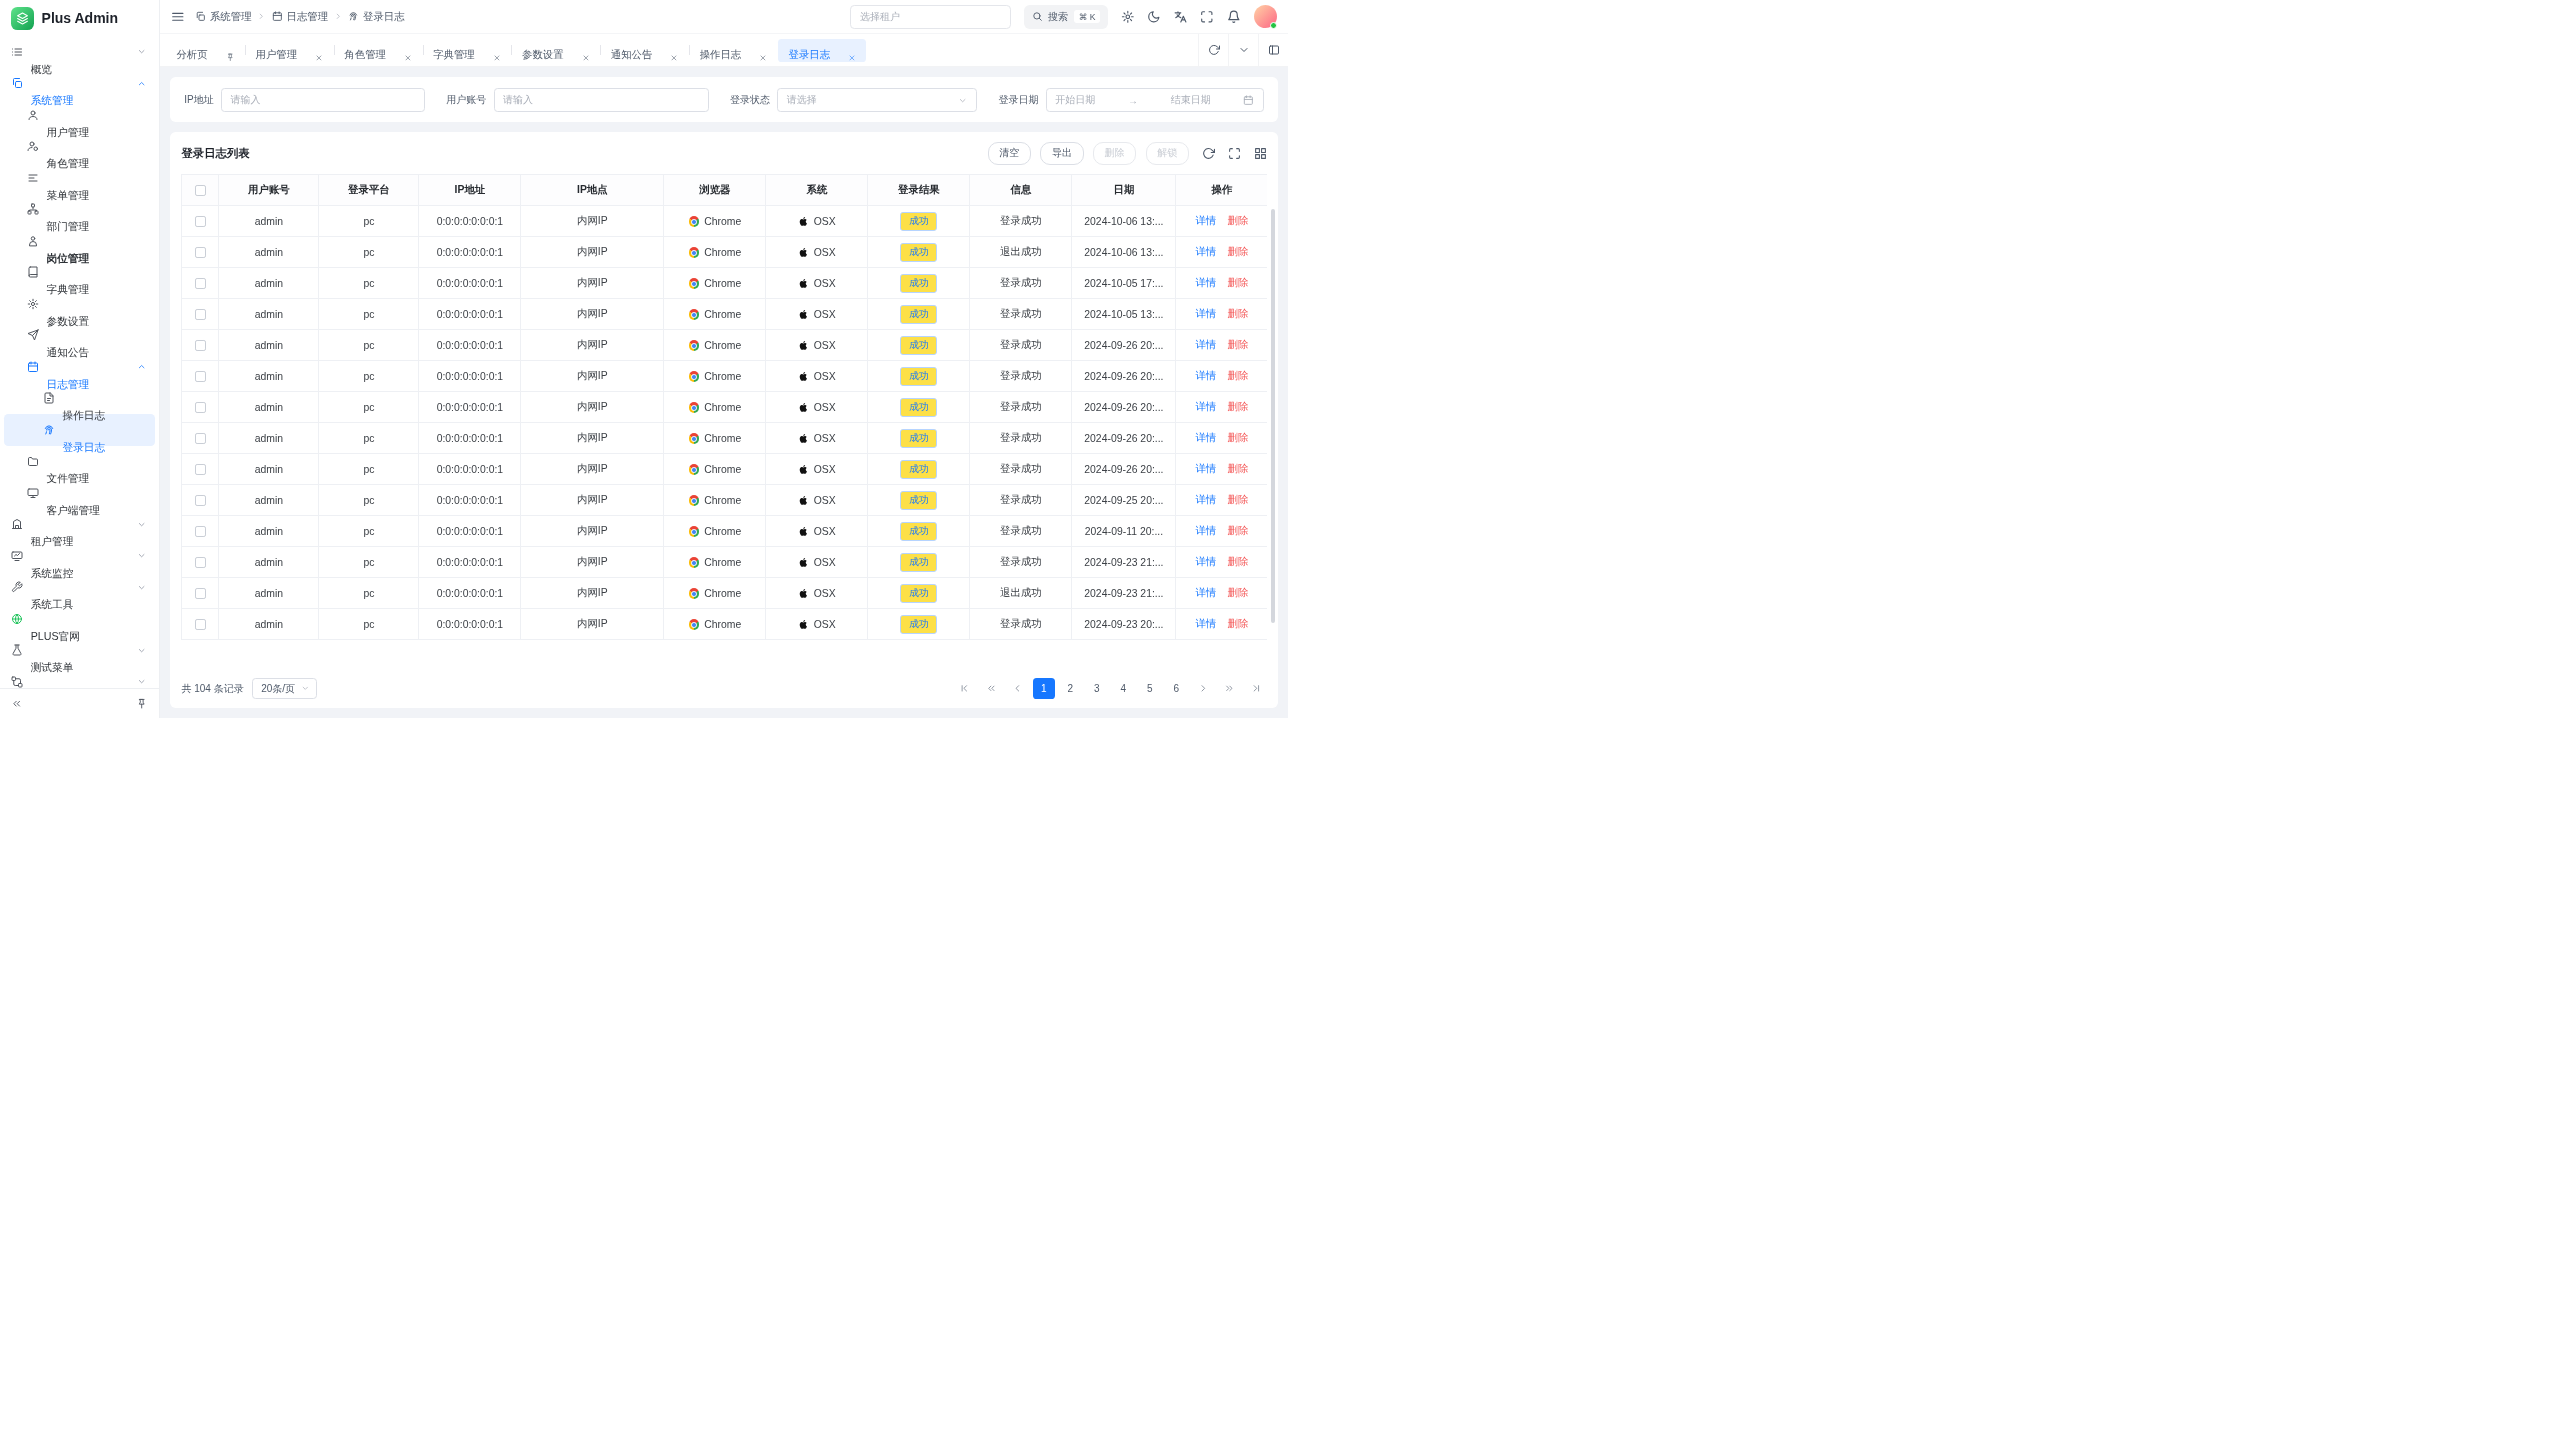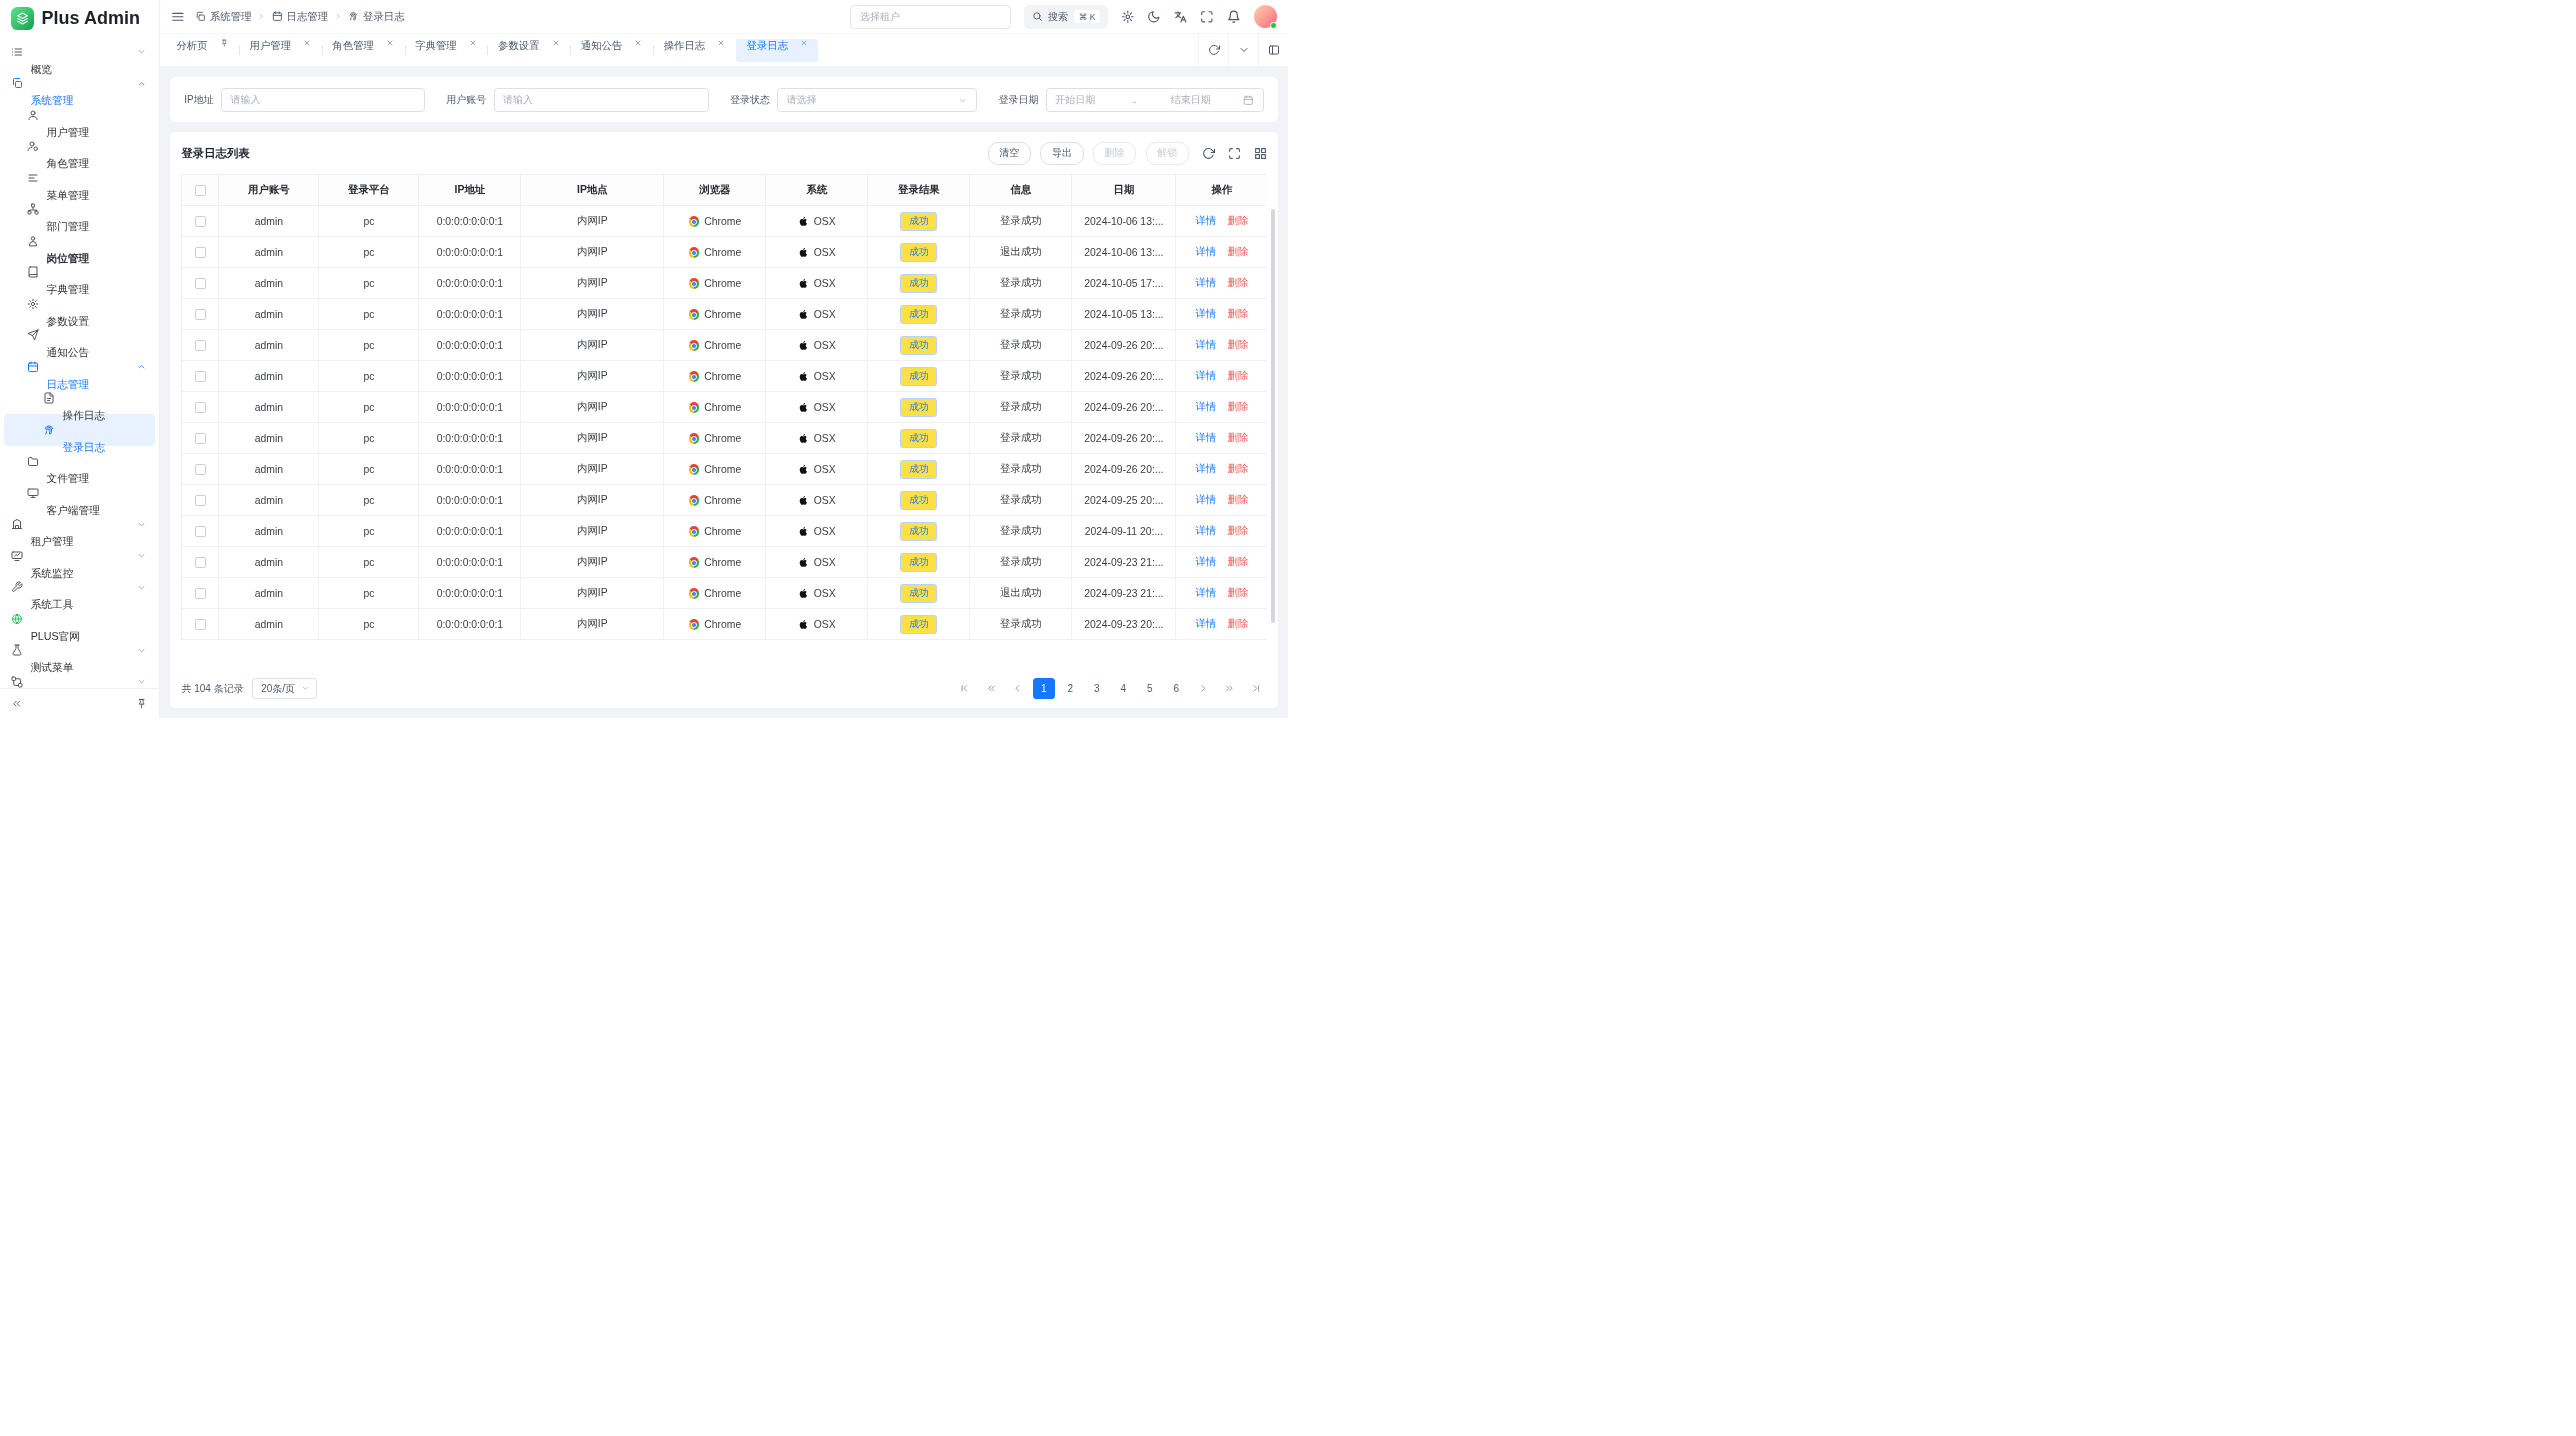--- a/index.html
+++ b/index.html
@@ -6,21 +6,21 @@
   html,body { width:1288px; height:718px; overflow:hidden; }
   body { font-family:"Liberation Sans","DejaVu Sans",sans-serif; font-size:10px; color:#303133; background:#fff; }
   .icon { display:inline-flex; align-items:center; justify-content:center; flex:none; }
   .icon svg { width:1em; height:1em; display:block; }
   .app { display:flex; width:100%; height:100%; }
 
   
   .sidebar { width:160px; flex:none; background:#fff; border-right:0.7px solid #edeff2; position:relative; overflow:hidden; }
   .logo-row { height:36px; display:flex; align-items:center; gap:7.2px; padding:0 11.4px; cursor:pointer; }
   .logo-badge { width:23px; height:23px; border-radius:6.4px; background:linear-gradient(135deg,#5ee38a,#12a150); color:#fff; font-size:13px; display:flex; align-items:center; justify-content:center; }
-  .logo-title { font-size:18px; font-weight:700; color:#1d2129; }
+  .logo-title { font-size:14px; font-weight:700; color:#1d2129; }
   .menu { height:calc(100% - 66px); overflow:hidden; }
   .menu-item { height:31.5px; display:flex; align-items:center; gap:7.2px; padding-right:8.6px; margin:0 4.3px; border-radius:4.3px; color:#2f3338; font-size:10.7px; cursor:pointer; }
   .menu-item .icon { font-size:12px; color:#50555d; }
   .menu-item .chev { margin-left:auto; font-size:9.3px; color:#8a919f; }
   .menu-item.trail, .menu-item.trail .icon, .menu-item.trail .chev { color:#1677ff; }
   .menu-item.selected { background:#e8f1ff; color:#1677ff; }
   .menu-item.selected .icon { color:#1677ff; }
   .menu-label { white-space:nowrap; overflow:hidden; text-overflow:ellipsis;margin-top:36px; }
   .green-icon { color:#22c55e !important; }
   .sidebar-footer { position:absolute; left:0; right:0; bottom:0; height:30px; background:#fff; border-top:0.7px solid #edeff2; display:flex; align-items:center; justify-content:space-between; padding:0 11.4px; color:#555b65; font-size:11.4px; z-index:3; }
@@ -39,21 +39,21 @@
   .ph { color:#a9aeb8; }
   .search-pill { height:24px; background:#f2f3f5; border-radius:5.7px; display:flex; align-items:center; gap:5.7px; padding:0 7.2px; color:#4e5969; cursor:pointer; }
   .search-pill .icon { font-size:10.7px; }
   .kbd { background:#fff; border-radius:2.9px; padding:1.4px 5px; font-size:8.6px; color:#4e5969; }
   .avatar { width:23px; height:23px; border-radius:50%; background:linear-gradient(135deg,#ffd3a5,#fd6585); position:relative; cursor:pointer; flex:none; }
   .avatar .dot { position:absolute; right:-0.7px; bottom:-0.7px; width:7.2px; height:7.2px; border-radius:50%; background:#23c343; border:1.4px solid #fff; }
 
   
   .tabbar { height:33px; background:#fff; border-bottom:0.7px solid #f2f3f5; display:flex; align-items:center; padding-left:5.7px; flex:none; }
   .tabs { display:flex; align-items:center; height:100%; }
-  .tab { display:flex; align-items:flex-start; gap:12px; height:23px; padding:0 10px; margin:0 0.7px; border-radius:3.6px; color:#4e5969; cursor:pointer; position:relative; font-size:10.4px; white-space:nowrap; }
+  .tab { display:flex; align-items:flex-end; gap:18px; height:23px; padding:0 10px; margin:0 0.7px; border-radius:3.6px; color:#4e5969; cursor:pointer; position:relative; font-size:10.4px; white-space:nowrap; }
   .tab:not(:last-child)::after { content:""; position:absolute; right:-1.4px; top:6.4px; width:0.7px; height:10px; background:#e5e6eb; }
   .tab.active { background:#e8f1ff; color:#1677ff; }
   .tab .tab-x { font-size:7.9px; opacity:.85; }
   .tab .tab-pin { font-size:8.6px; opacity:.85; }
   .tabbar-right { margin-left:auto; display:flex; align-items:center; height:100%; }
   .tabbar-btn { width:30px; height:100%; display:flex; align-items:center; justify-content:center; color:#4e5969; cursor:pointer; border-left:0.7px solid #f2f3f5; font-size:12px; }
 
   
   .content { flex:1; min-height:0; padding:10px; display:flex; flex-direction:column; gap:10px; }
   .card { background:#fff; border-radius:5.7px; }

